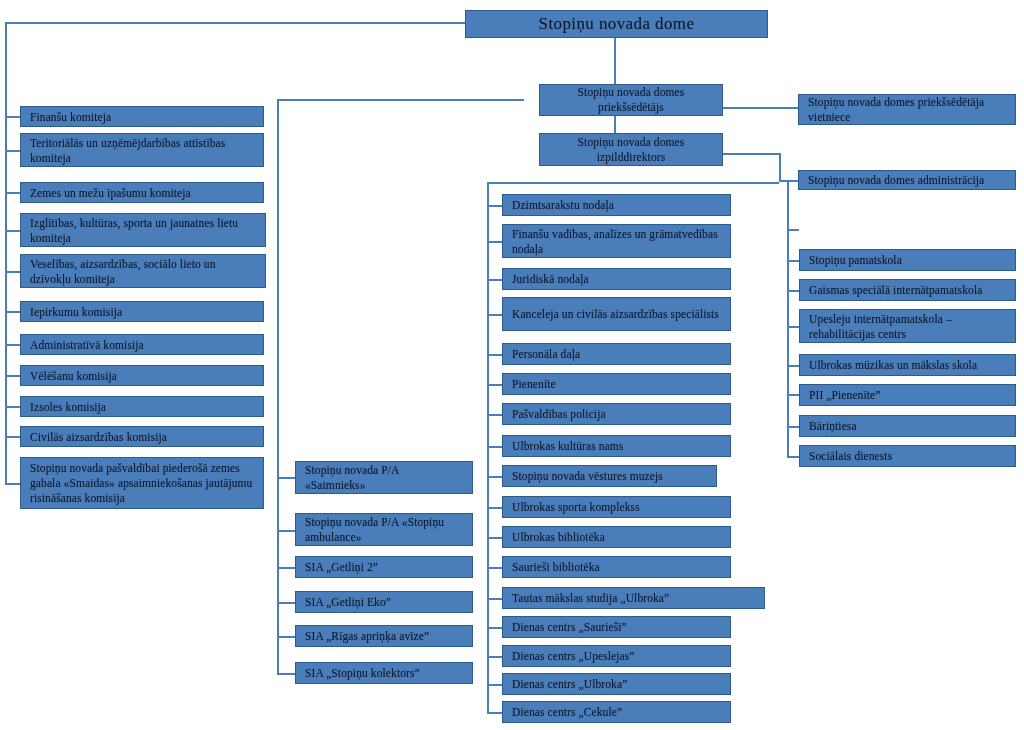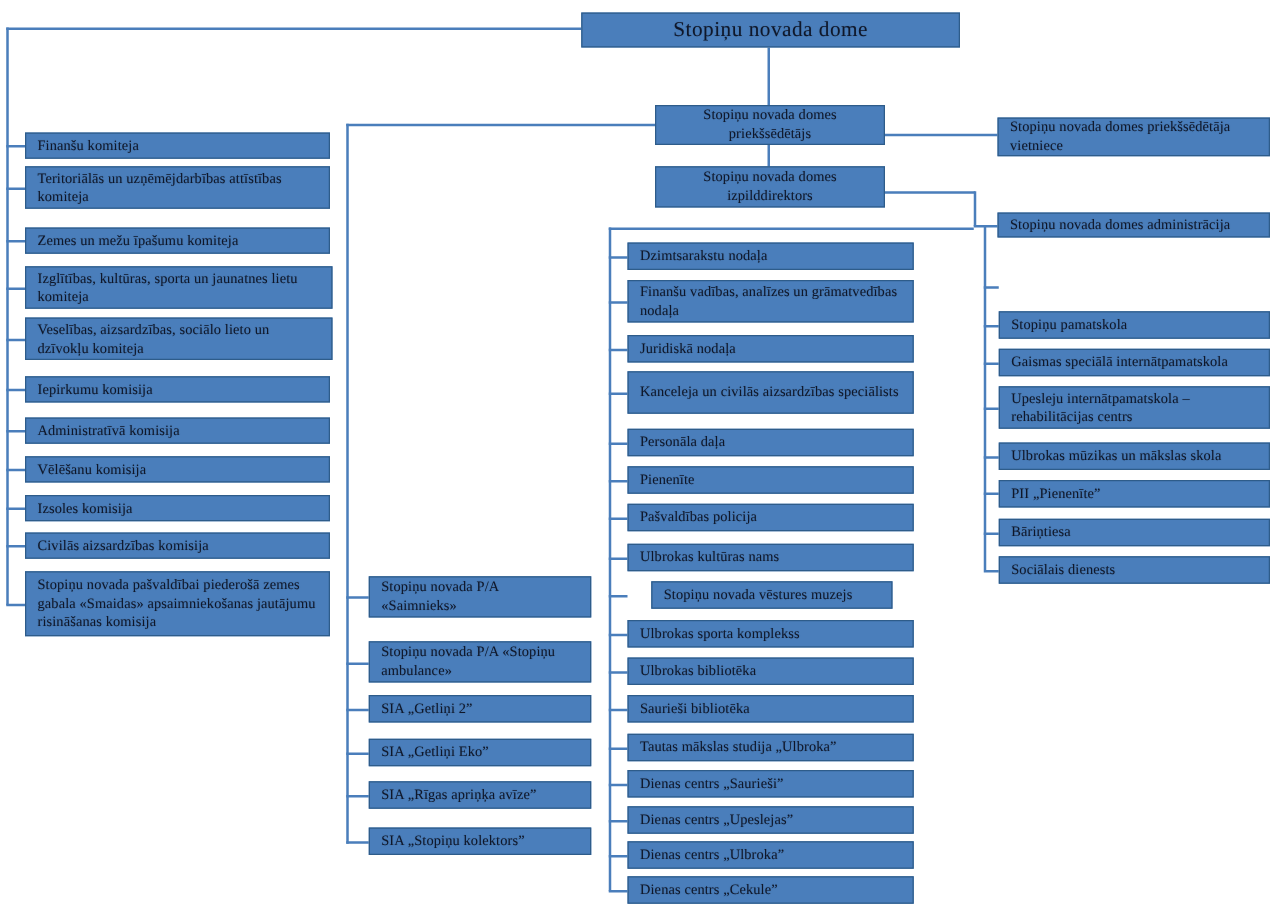--- a/index.html
+++ b/index.html
@@ -44,20 +44,21 @@
     font-size: 17px;
     justify-content: center;
     text-align: center;
     letter-spacing: 0.4px;
     padding: 2px 10px;
   }
   .node.center {
     justify-content: center;
     text-align: center;
     padding: 3px 8px;
+    margin-left: 15px;
   }
 
   
   .line {
     position: absolute;
     background: #4a7ebb;
   }
   .line.h { height: 2px; }
   .line.v { width: 2px; }
 </style>
@@ -165,25 +166,25 @@
   <div class="node" style="left:295px; top:662px; width:178px; height:22px;">SIA „Stopiņu kolektors”</div>
 
   <div class="node" style="left:502px; top:194px; width:229px; height:22px;">Dzimtsarakstu nodaļa</div>
   <div class="node" style="left:502px; top:224px; width:229px; height:34px;">Finanšu vadības, analīzes un grāmatvedības nodaļa</div>
   <div class="node" style="left:502px; top:268px; width:229px; height:22px;">Juridiskā nodaļa</div>
   <div class="node" style="left:502px; top:297px; width:229px; height:34px;">Kanceleja un civilās aizsardzības speciālists</div>
   <div class="node" style="left:502px; top:343px; width:229px; height:22px;">Personāla daļa</div>
   <div class="node" style="left:502px; top:373px; width:229px; height:22px;">Pienenīte</div>
   <div class="node" style="left:502px; top:403px; width:229px; height:22px;">Pašvaldības policija</div>
   <div class="node" style="left:502px; top:435px; width:229px; height:22px;">Ulbrokas kultūras nams</div>
-  <div class="node" style="left:502px; top:465px; width:193px; height:22px;margin-left:19px;">Stopiņu novada vēstures muzejs</div>
+  <div class="node" style="left:502px; top:465px; width:215px; height:22px;">Stopiņu novada vēstures muzejs</div>
   <div class="node" style="left:502px; top:496px; width:229px; height:22px;">Ulbrokas sporta komplekss</div>
   <div class="node" style="left:502px; top:526px; width:229px; height:22px;">Ulbrokas bibliotēka</div>
   <div class="node" style="left:502px; top:556px; width:229px; height:22px;">Saurieši bibliotēka</div>
-  <div class="node" style="left:502px; top:587px; width:229px; height:22px;">Tautas mākslas studija „Ulbroka”</div>
+  <div class="node" style="left:502px; top:587px; width:263px; height:22px;">Tautas mākslas studija „Ulbroka”</div>
   <div class="node" style="left:502px; top:616px; width:229px; height:22px;">Dienas centrs  „Saurieši”</div>
   <div class="node" style="left:502px; top:645px; width:229px; height:22px;">Dienas centrs  „Upeslejas”</div>
   <div class="node" style="left:502px; top:673px; width:229px; height:22px;">Dienas centrs  „Ulbroka”</div>
   <div class="node" style="left:502px; top:701px; width:229px; height:22px;">Dienas centrs  „Cekule”</div>
 
   <div class="node" style="left:799px; top:249px; width:217px; height:22px;">Stopiņu pamatskola</div>
   <div class="node" style="left:799px; top:279px; width:217px; height:22px;">Gaismas speciālā internātpamatskola</div>
   <div class="node" style="left:799px; top:309px; width:217px; height:34px;">Upesleju internātpamatskola – rehabilitācijas centrs</div>
   <div class="node" style="left:799px; top:354px; width:217px; height:22px;">Ulbrokas mūzikas un mākslas skola</div>
   <div class="node" style="left:799px; top:384px; width:217px; height:22px;">PII „Pienenīte”</div>

